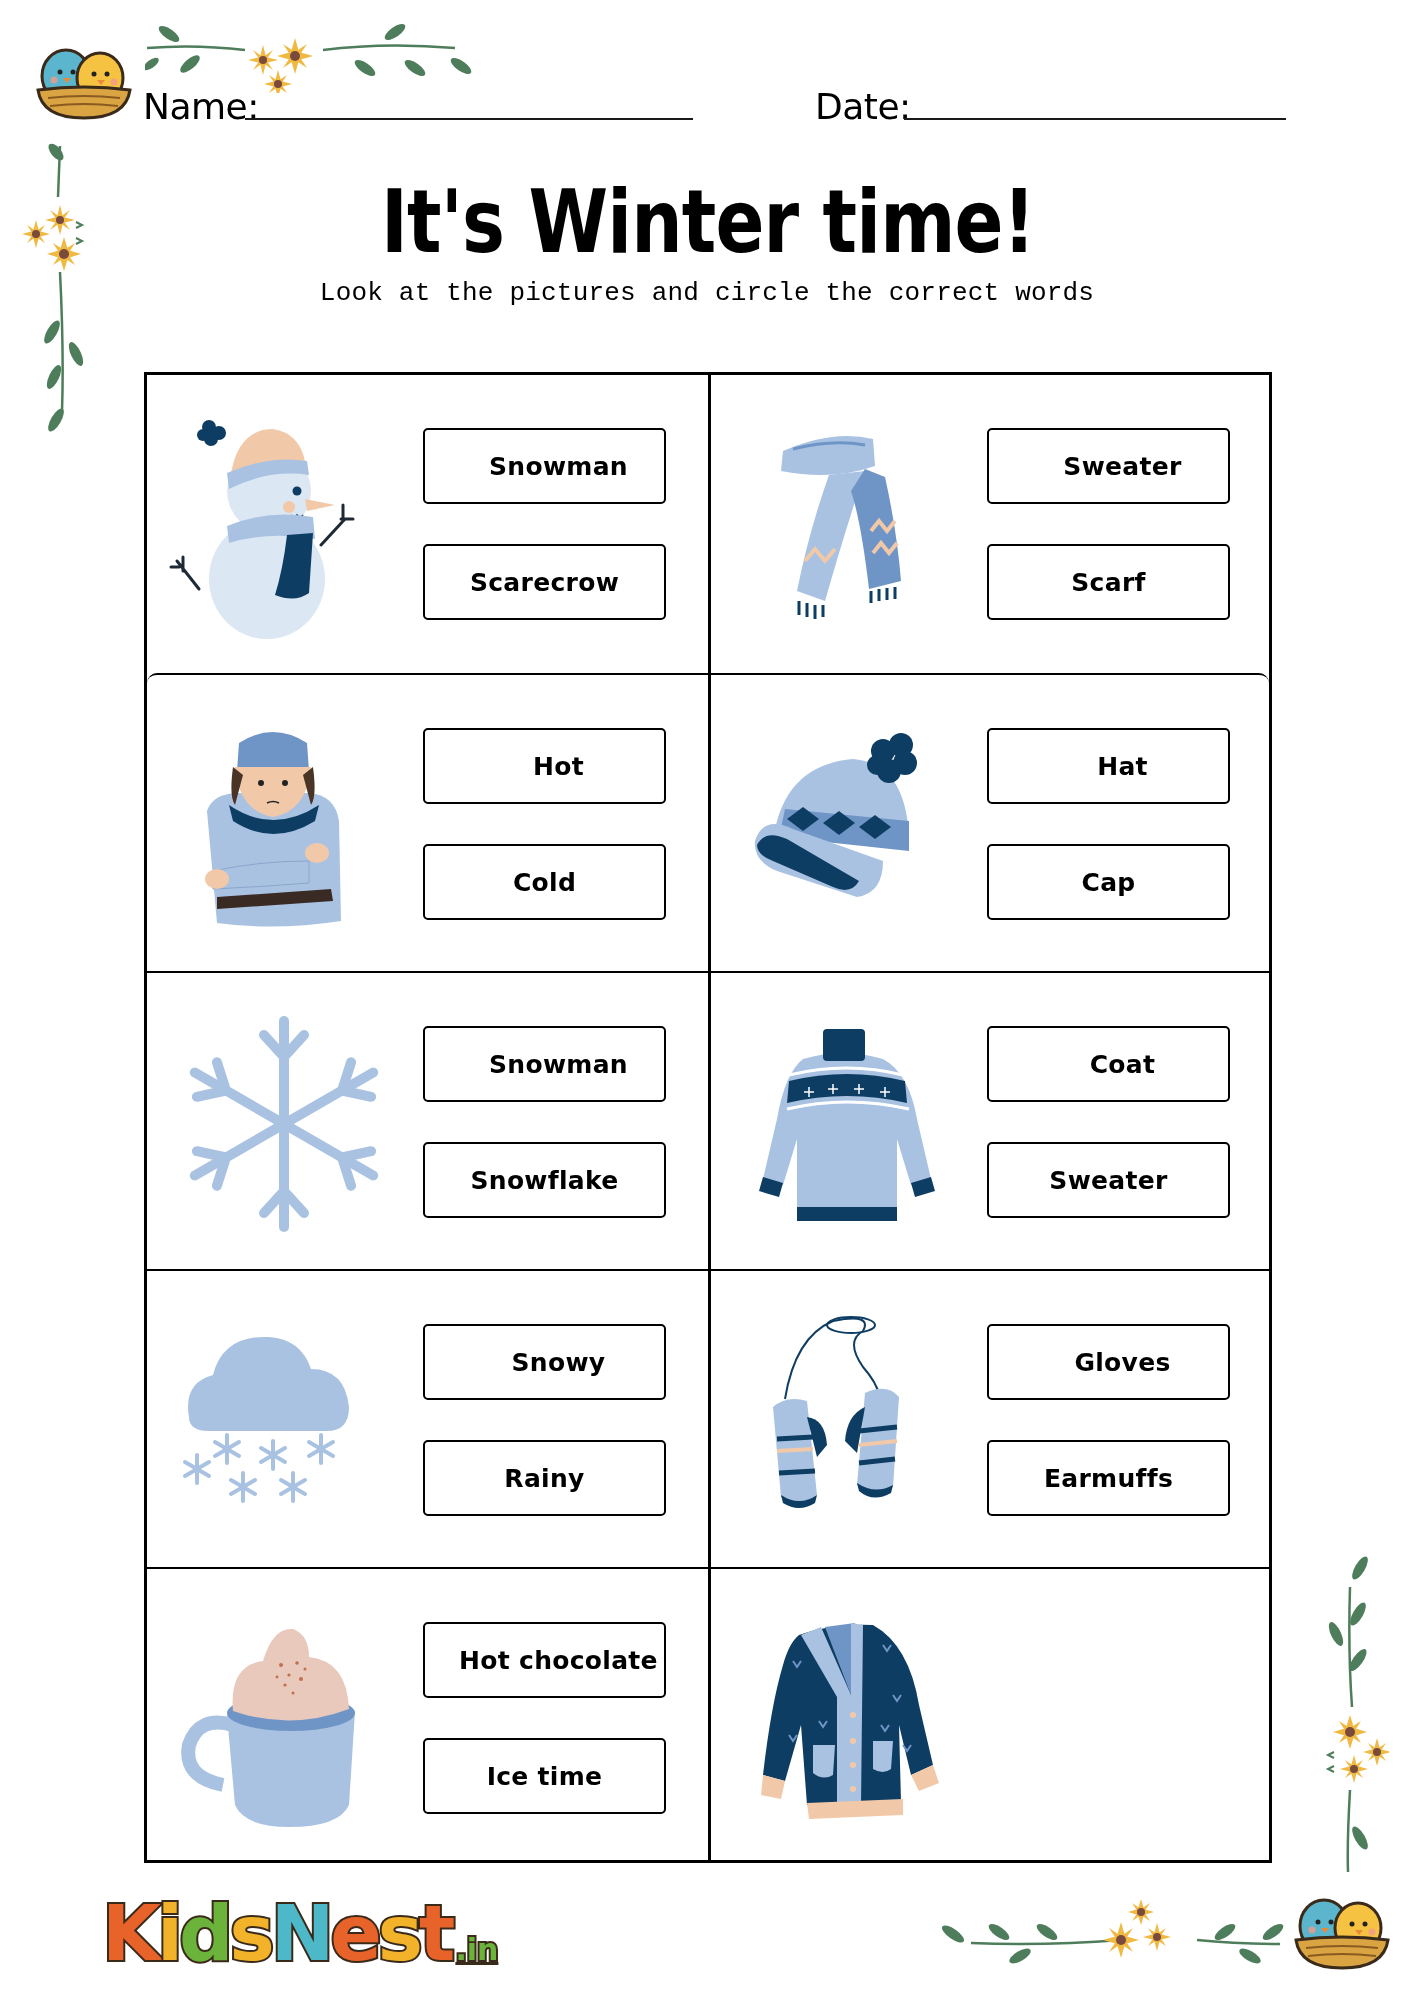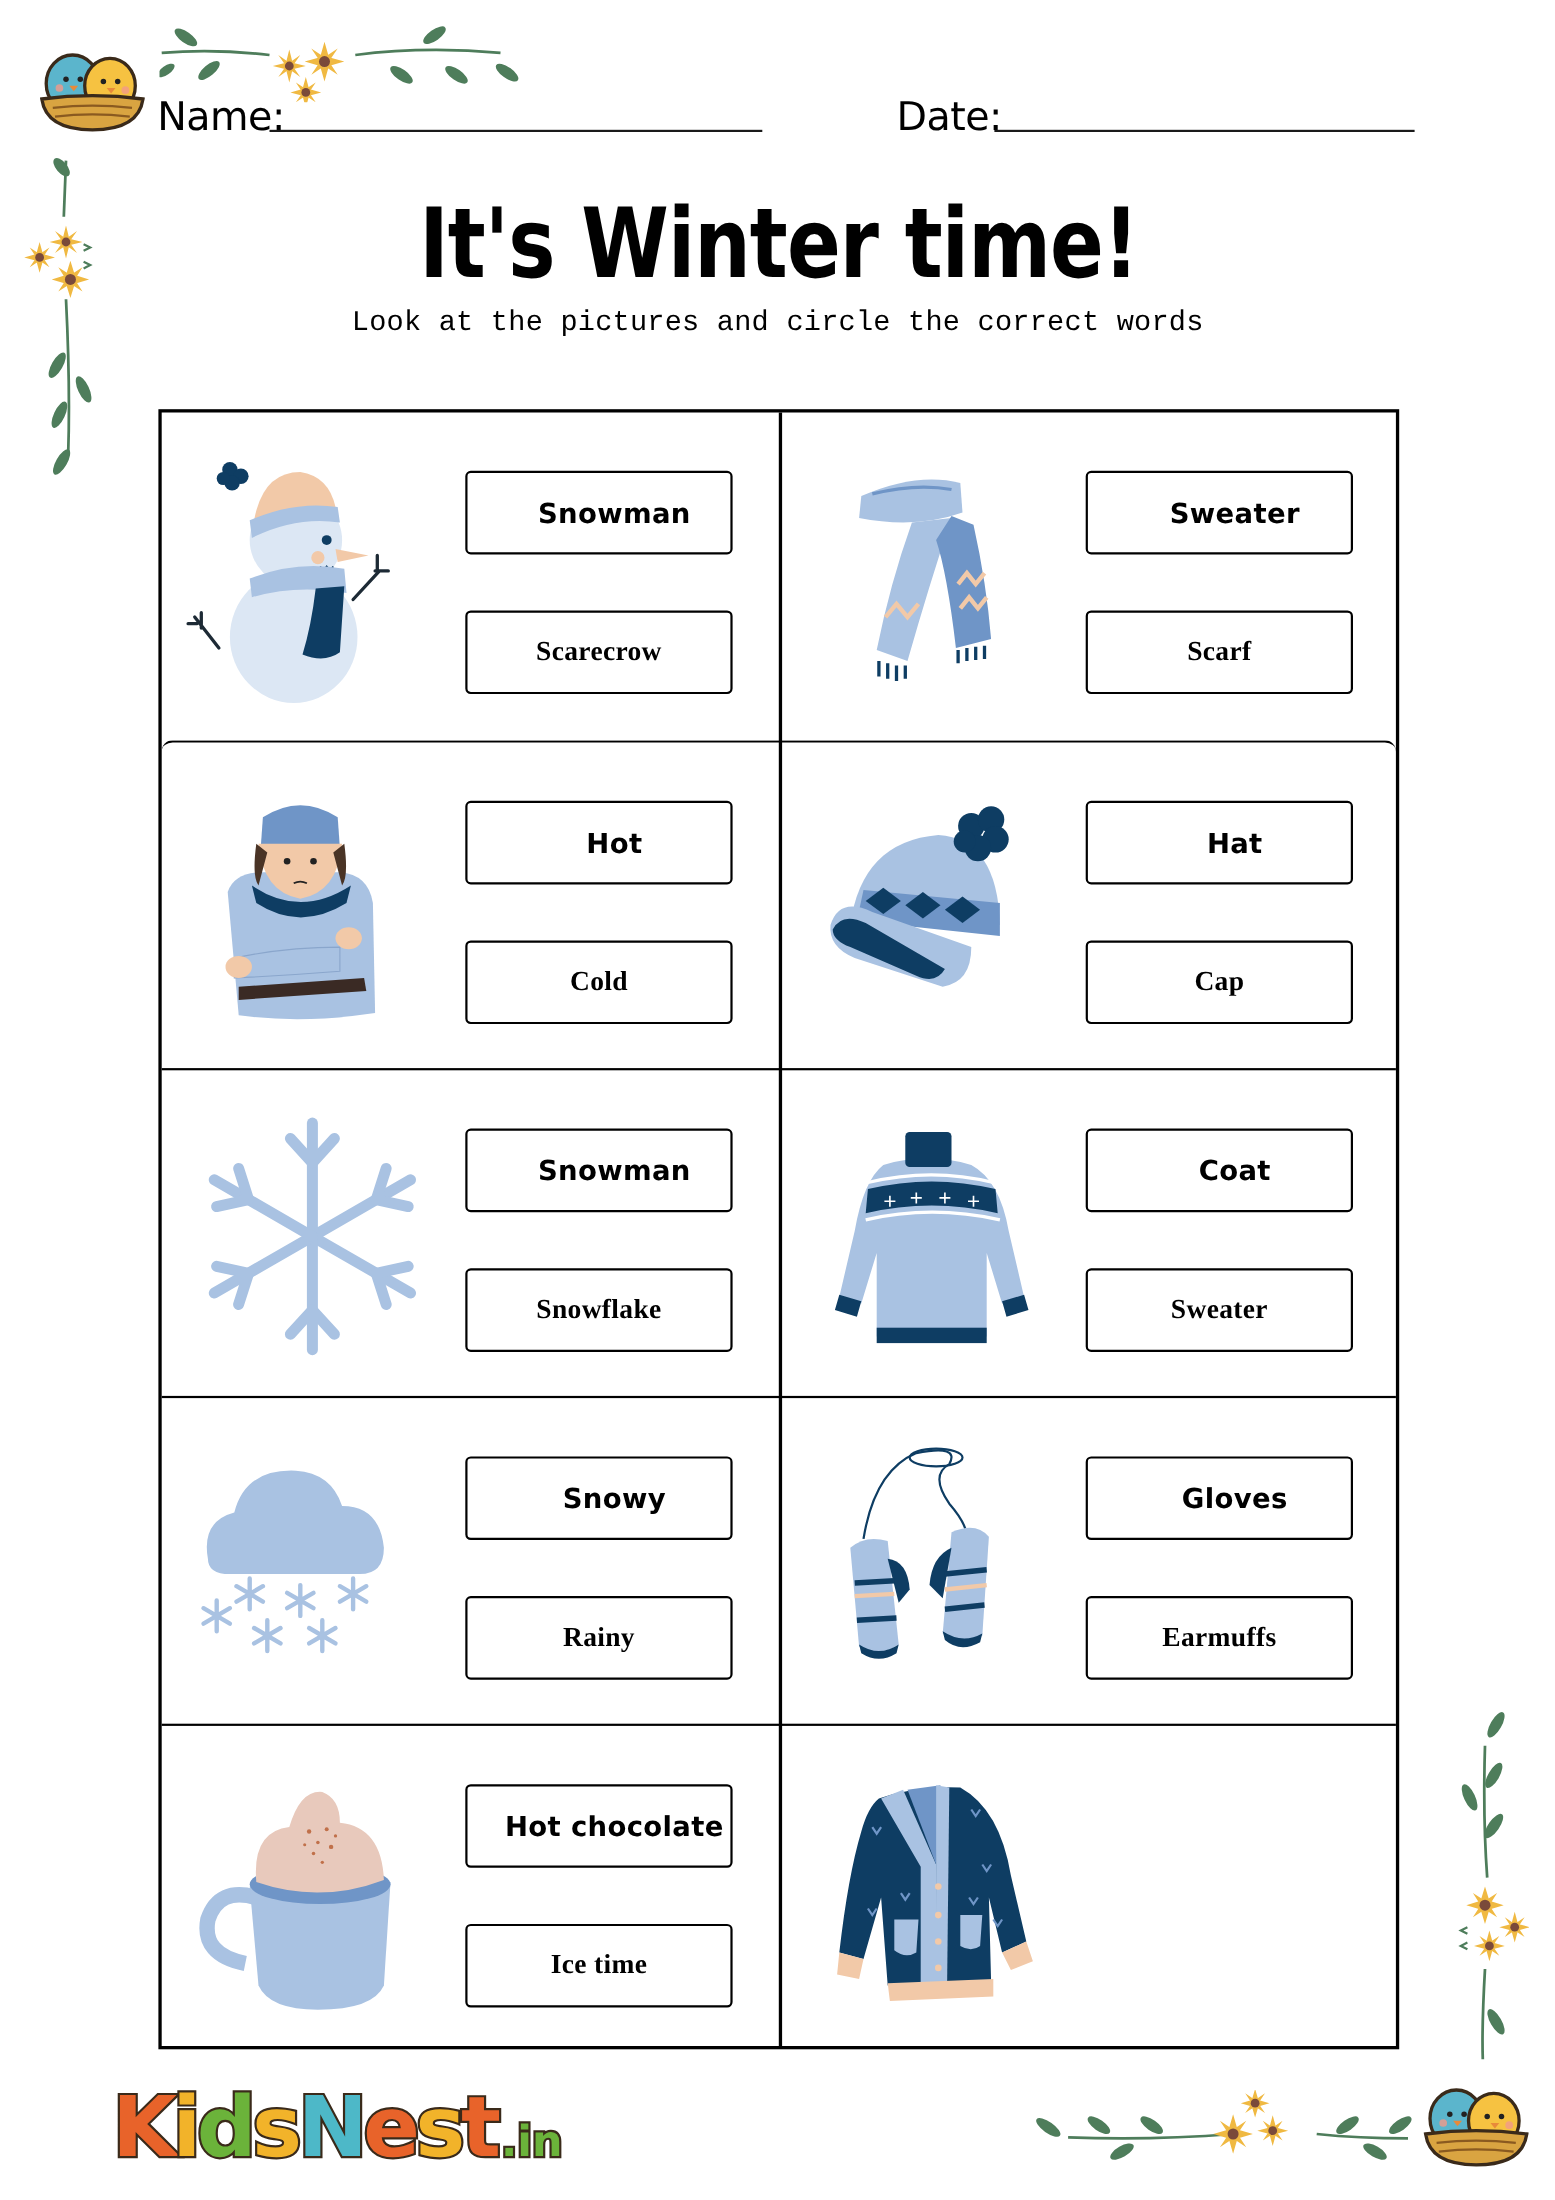--- a/index.html
+++ b/index.html
@@ -24,27 +24,27 @@
   .row + .row { border-top:2.5px solid #000; }
   .divider { position:absolute; left:561px; top:0; bottom:0; width:0; border-left:3px solid #000; }
   .cell { position:absolute; top:0; height:298px; width:561px; }
   .cell.left { left:0; }
   .cell.right { left:564px;text-align:right; }
   .pic { position:absolute; left:22px; top:36px; width:230px; height:230px; }
   .opt { position:absolute; left:276px; width:243px; height:76px; border:2.5px solid #000; border-radius:5px;
          box-sizing:border-box; display:flex; align-items:center; justify-content:center;
          font-family:"DejaVu Sans", sans-serif; font-weight:700; font-size:25px; letter-spacing:0.3px; background:#fff; cursor:pointer; }
   .opt.a { top:53px;padding-left:28px; }
-  .opt.b { top:180px;font-family:Liberation Serif, serif; }
+  .opt.b { top:169px; }
 
   
   .logo { position:absolute; left:102px; top:1896px; font-family:"DejaVu Sans", sans-serif; font-weight:700;
           font-size:76px; letter-spacing:-4px; line-height:1; }
   .logo span { -webkit-text-stroke:4px #3a2a1a; paint-order:stroke fill; }
-  .logo .tld { font-size:39px; letter-spacing:0; margin-left:4px; }
+  .logo .tld { font-size:30px; letter-spacing:0; margin-left:4px;text-decoration:underline; }
 </style>
 </head>
 <body>
 
 <svg class="abs" style="left:32px;top:38px" width="104" height="84" viewBox="0 0 104 84">
   <ellipse cx="34" cy="38" rx="24" ry="26" fill="#5BB5CC" stroke="#3a2a1a" stroke-width="3"></ellipse>
   <ellipse cx="68" cy="40" rx="23" ry="25" fill="#F6C241" stroke="#3a2a1a" stroke-width="3"></ellipse>
   <circle cx="28" cy="34" r="2.5" fill="#222"></circle>
     <circle cx="41" cy="34" r="2.5" fill="#222"></circle>
   <circle cx="62" cy="36" r="2.5" fill="#222"></circle>

